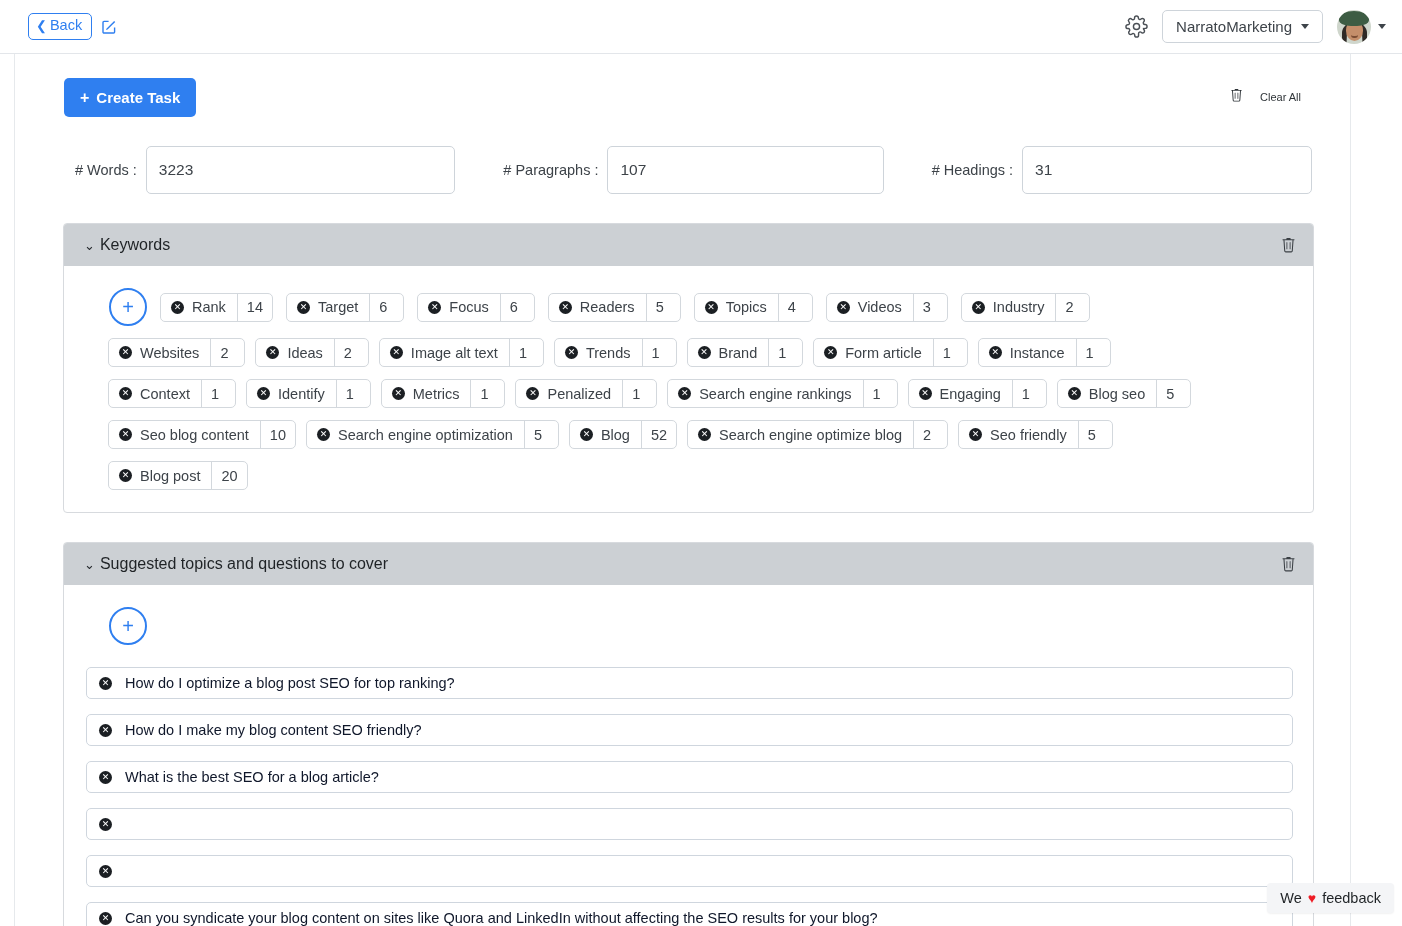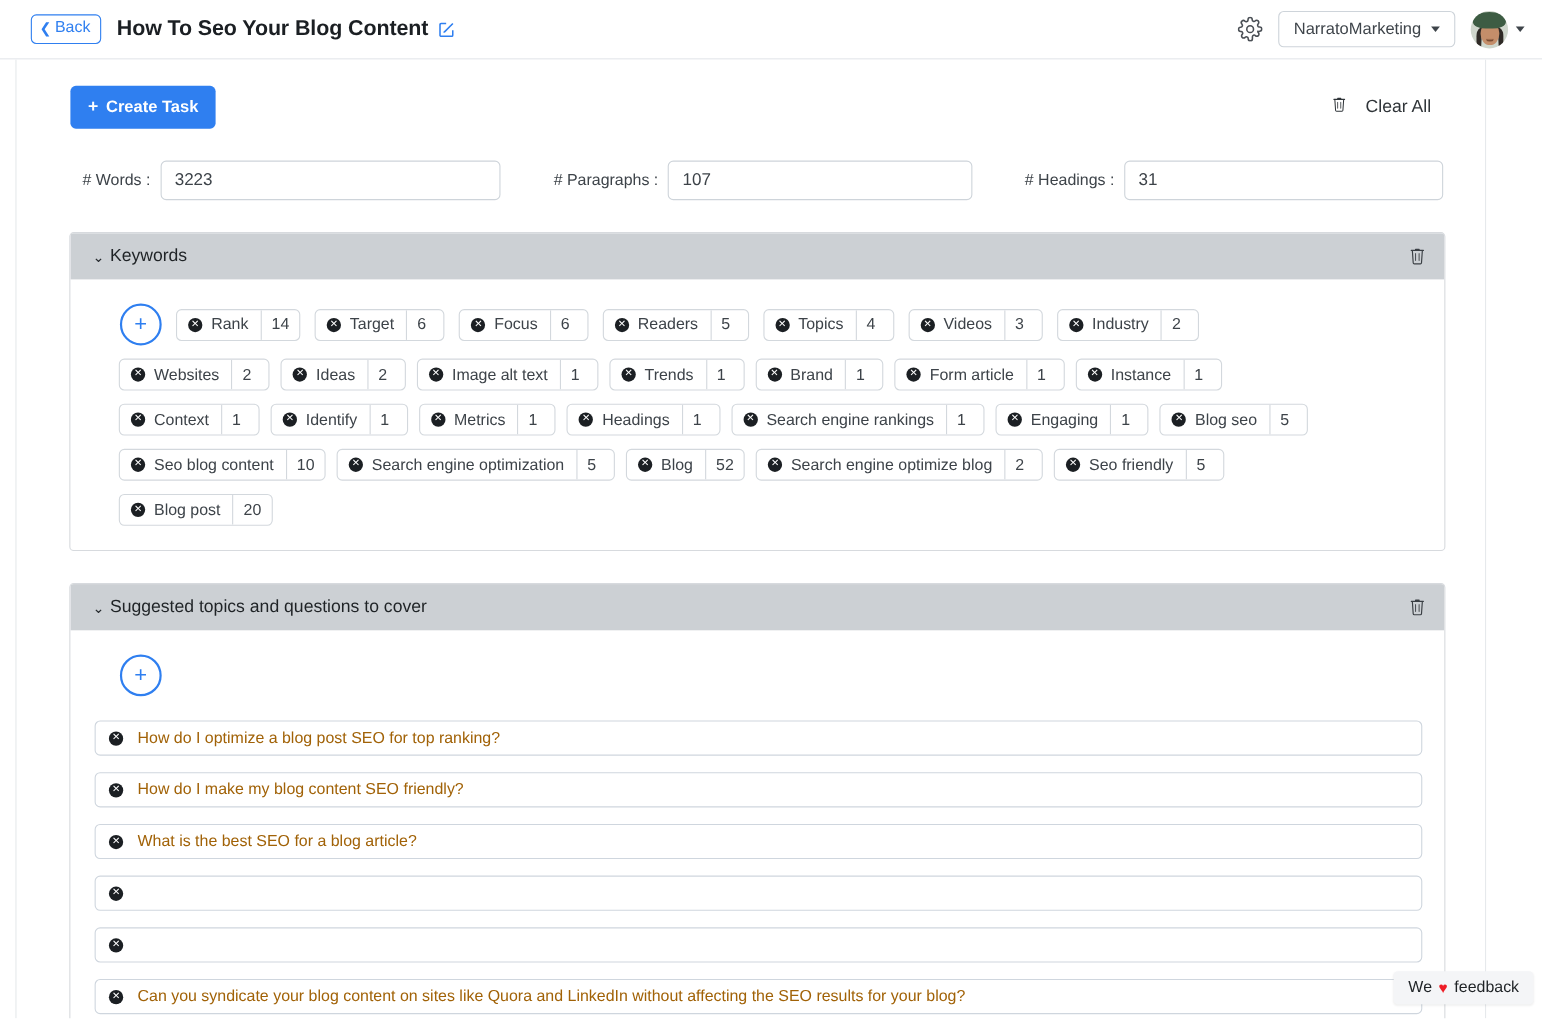--- a/index.html
+++ b/index.html
@@ -157,21 +157,21 @@
     gap: 7px;
     cursor: pointer;
     font-family: "Liberation Sans", sans-serif;
   }
   .create-task-btn .plus { font-size: 16px; font-weight: bold; line-height: 1; }
   .clear-all {
     margin-left: auto;
     display: inline-flex;
     align-items: center;
     gap: 16px;
-    font-size: 16px;
+    font-size: 11px;
     color: #2f3438;
     cursor: pointer;
     padding-top: 10px;
   }
 
   
   .stats-row {
     display: flex;
     align-items: center;
     margin-top: 29px;
@@ -186,21 +186,21 @@
   .stat-label {
     font-size: 14.5px;
     color: #3d4349;
     white-space: nowrap;
     margin-right: 9px;
   }
   .stat-input {
     flex: 1 1 auto;
     border: 1px solid #ced4da;
     border-radius: 5px;
-    height: 36px;
+    height: 48px;
     padding: 0 12px;
     font-size: 15.5px;
     color: #3d4349;
     background: #fff;
     font-family: "Liberation Sans", sans-serif;
   }
 
   
   .card {
     margin: 29px 37px 0 48px;
@@ -312,21 +312,21 @@
     gap: 13px;
     border: 1px solid #cfd6de;
     border-radius: 5px;
     height: 32px;
     padding: 0 12px;
     margin-bottom: 15px;
     background: #fff;
   }
   .q-text {
     font-size: 14.5px;
-    color: #a16207;
+    color: #0f172a;
     white-space: nowrap;
     overflow: hidden;
   }
 
   
   .feedback {
     position: absolute;
     right: 8px;
     bottom: 13px;
     background: #f4f5f7;
@@ -343,21 +343,20 @@
   .heart { color: #ee1c25; font-size: 14px; }
 </style>
 </head>
 <body>
 
 <div class="topbar">
   <button class="back-btn">
     <span class="back-chevron">❮</span>
     <span>Back</span>
   </button>
-  <span class="doc-title">How To Seo Your Blog Content</span>
   <span class="edit-icon">
     <svg width="16" height="16" viewBox="0 0 16 16" fill="none" stroke="currentColor" stroke-width="1.4">
       <path d="M13.2 1.9l1 1-7.6 7.6-1.6.6.6-1.6z" fill="currentColor" stroke="none"></path>
       <path d="M12.3 3.2l.6.6"></path>
       <path d="M13.6 8.4V13a1 1 0 0 1-1 1H3a1 1 0 0 1-1-1V3.4a1 1 0 0 1 1-1h4.6"></path>
     </svg>
   </span>
 
   <div class="topbar-right">
     <span class="gear-icon">
@@ -555,21 +554,21 @@
             <div class="chip">
                 <span class="chip-main">
                   <span class="chip-x">✕</span>
                   <span>Metrics</span>
                 </span>
                 <span class="chip-count">1</span>
               </div>
             <div class="chip">
                 <span class="chip-main">
                   <span class="chip-x">✕</span>
-                  <span>Headings</span>
+                  <span>Penalized</span>
                 </span>
                 <span class="chip-count">1</span>
               </div>
             <div class="chip">
                 <span class="chip-main">
                   <span class="chip-x">✕</span>
                   <span>Search engine rankings</span>
                 </span>
                 <span class="chip-count">1</span>
               </div>

